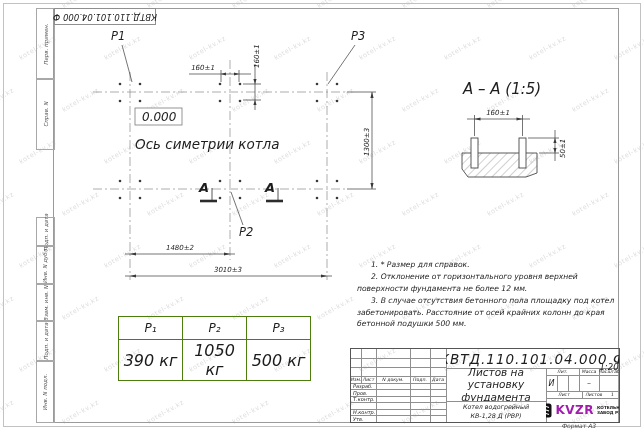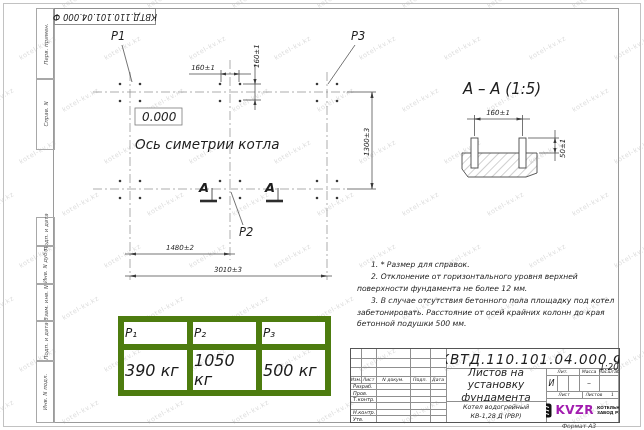--- a/index.html
+++ b/index.html
@@ -24,21 +24,21 @@
   
   svg{position:absolute;overflow:visible;}
   svg text{font-family:"DejaVu Sans",sans-serif;font-style:italic;fill:#1d1d1d;}
   .dimtxt{font-size:7px;}
   .lbl{font-size:11.5px;}
   
   .notes{position:absolute;left:357px;top:259px;width:260px;}
   .notes p{margin:0 0 1px 0;font-size:7.6px;font-style:italic;line-height:1.5;color:#232323;text-indent:14px;}
   
   .loadtable{position:absolute;left:118px;top:316px;border-collapse:collapse;}
-  .loadtable td{border:6px solid #4d7c0f;width:61px;text-align:left;font-style:italic;color:#1b1b1b;}
+  .loadtable td{border:1px solid #4d7c0f;width:61px;text-align:center;font-style:italic;color:#1b1b1b;}
   .loadtable tr.hdr td{height:20px;font-size:12px;}
   .loadtable tr.val td{height:23px;font-size:16px;font-style:italic;}
   
   .tb{position:absolute;left:350px;top:348px;width:268px;height:73px;border:1px solid #555;font-style:italic;}
   .tb .hl,.tb .vl{position:absolute;background:#8f8f8f;}
   .tb .hl{height:1px;}
   .tb .vl{width:1px;}
   .tb .cell{position:absolute;display:flex;align-items:center;justify-content:center;text-align:center;color:#1d1d1d;overflow:hidden;white-space:nowrap;}
   .desg{font-size:13.5px;letter-spacing:1px;}
   .doctitle{font-size:10.5px;line-height:1.15;white-space:normal !important;}

